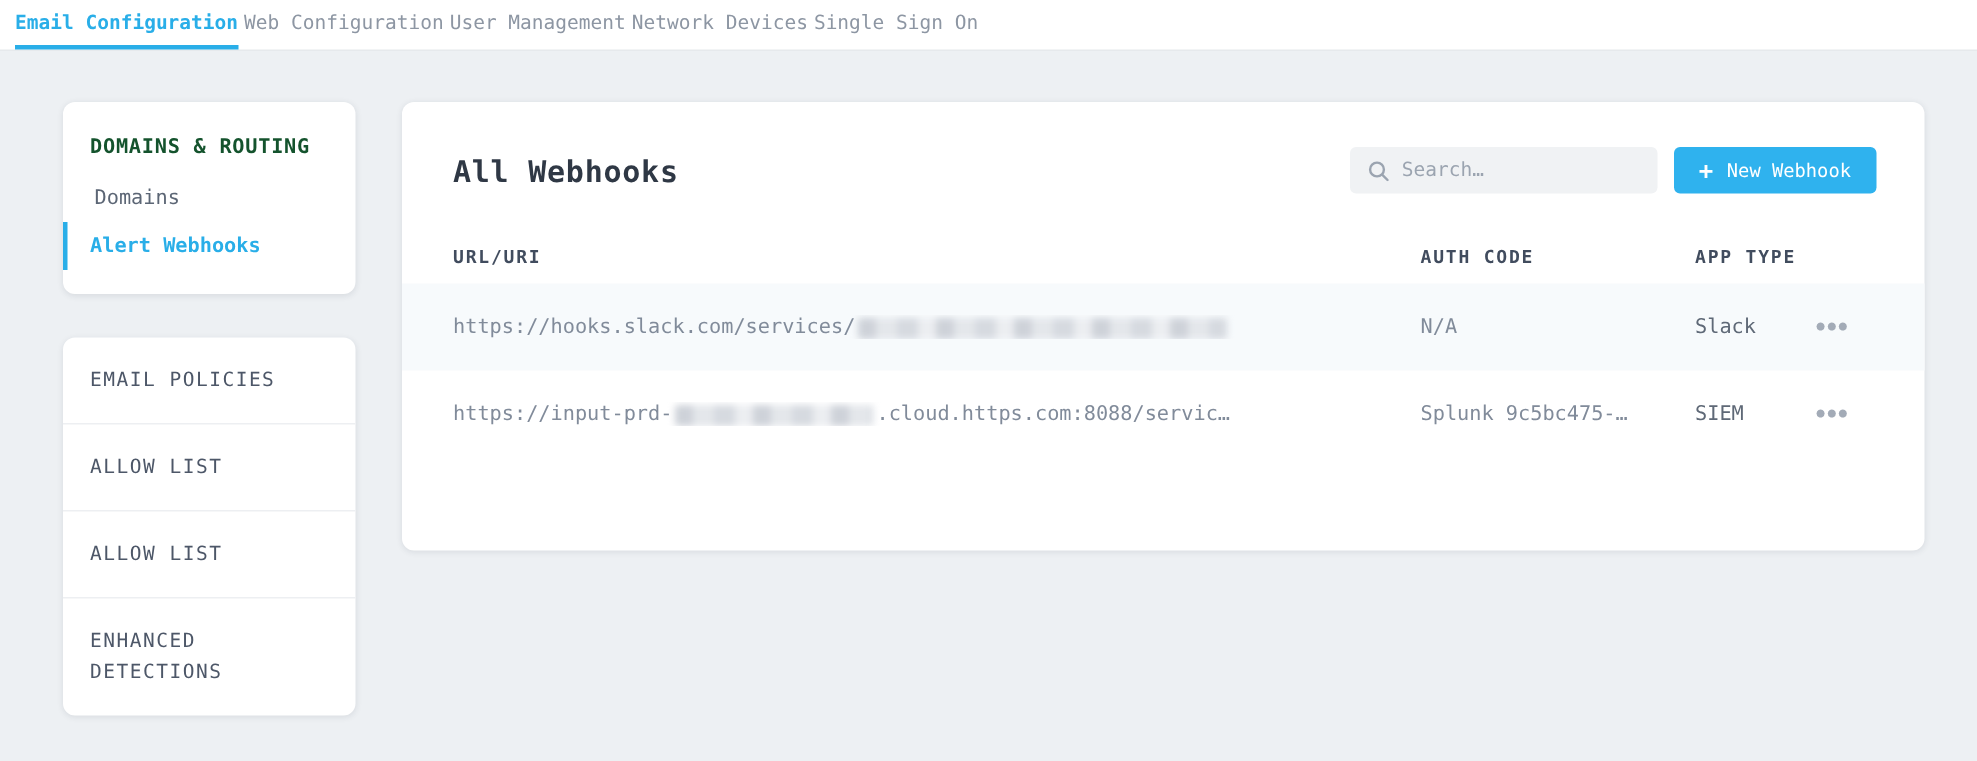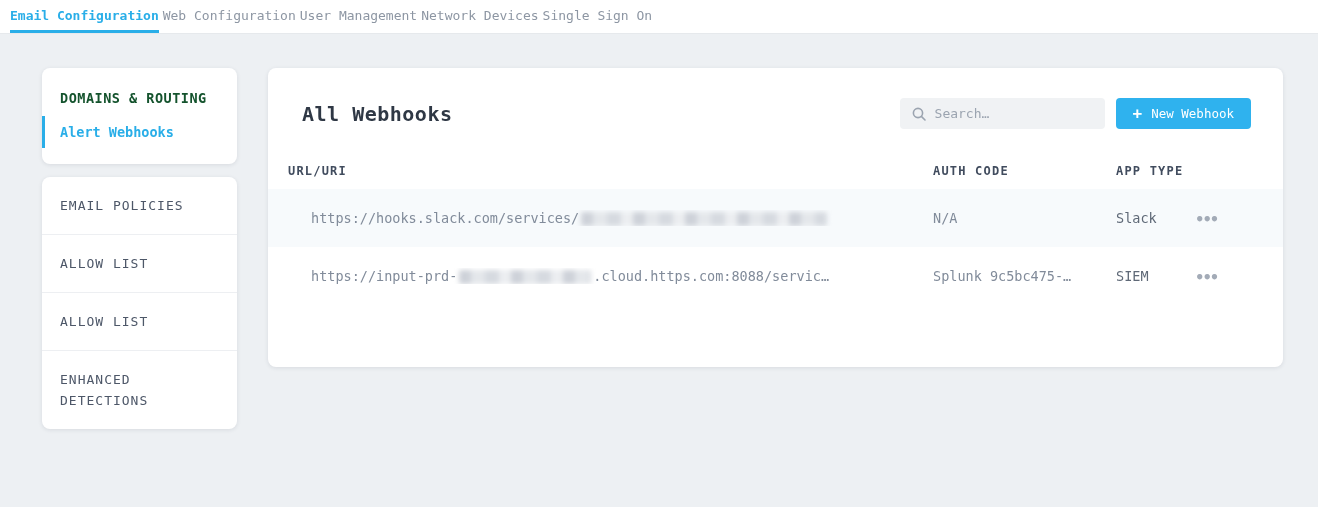--- a/index.html
+++ b/index.html
@@ -66,21 +66,21 @@
     white-space: nowrap;
   }
   .side-item.active {
     color: #29aee8;
     font-weight: bold;
     border-left-color: #29aee8;
     padding-left: 15px;
   }
 
   
-  .policy-card { margin-top: 13px; }
+  .policy-card { margin-top: 29px; }
   .policy-item {
     padding: 18px 18px;
     font-size: 13px;
     letter-spacing: 1px;
     color: #4d5768;
     border-bottom: 1px solid #edeff2;
     cursor: pointer;
     line-height: 21px;
   }
   .policy-item:last-child { border-bottom: none; }
@@ -142,37 +142,36 @@
     cursor: pointer;
     white-space: nowrap;
   }
   .btn-plus { font-size: 16px; font-weight: bold; line-height: 1; }
 
   
   .tbl-head, .tbl-row {
     display: grid;
     grid-template-columns: 645px 183px 77px 1fr;
     align-items: center;
-    padding-left: 20px;
+    padding-left: 34px;
   }
   .tbl-head { height: 36px; }
   .th {
     font-size: 12px;
     font-weight: bold;
     color: #414c5e;
     letter-spacing: 1.2px;
   }
   .tbl-row { height: 58px; font-size: 13.5px; color: #818b9a; }
   .tbl-row.shaded { background: #f7fafc; }
   .cell-url {
     display: flex;
     align-items: flex-end;
     white-space: nowrap;
     overflow: hidden;
-    margin-left: 23px;
   }
   .cell-app { color: #5f6977; }
   .redacted {
     display: inline-block;
     height: 14px;
     margin: 0 2px;
     border-radius: 2px;
     background: repeating-linear-gradient(90deg,
       #ced2d9 0 12px, #e4e7eb 12px 26px, #d6dae0 26px 40px, #eceef1 40px 52px);
     filter: blur(2.5px);
@@ -199,20 +198,21 @@
   <div class="tab">Network Devices</div>
   <div class="tab">Single Sign On</div>
 </div>
 
 <div class="layout">
 
   <div class="sidebar">
 
     <div class="card routing-card">
       <div class="routing-title">DOMAINS &amp; ROUTING</div>
+      <div class="side-item">Domains</div>
       <div class="side-item active">Alert Webhooks</div>
     </div>
 
     <div class="card policy-card">
       <div class="policy-item">EMAIL POLICIES</div>
       <div class="policy-item">ALLOW LIST</div>
       <div class="policy-item">ALLOW LIST</div>
       <div class="policy-item">ENHANCED DETECTIONS</div>
     </div>
 

